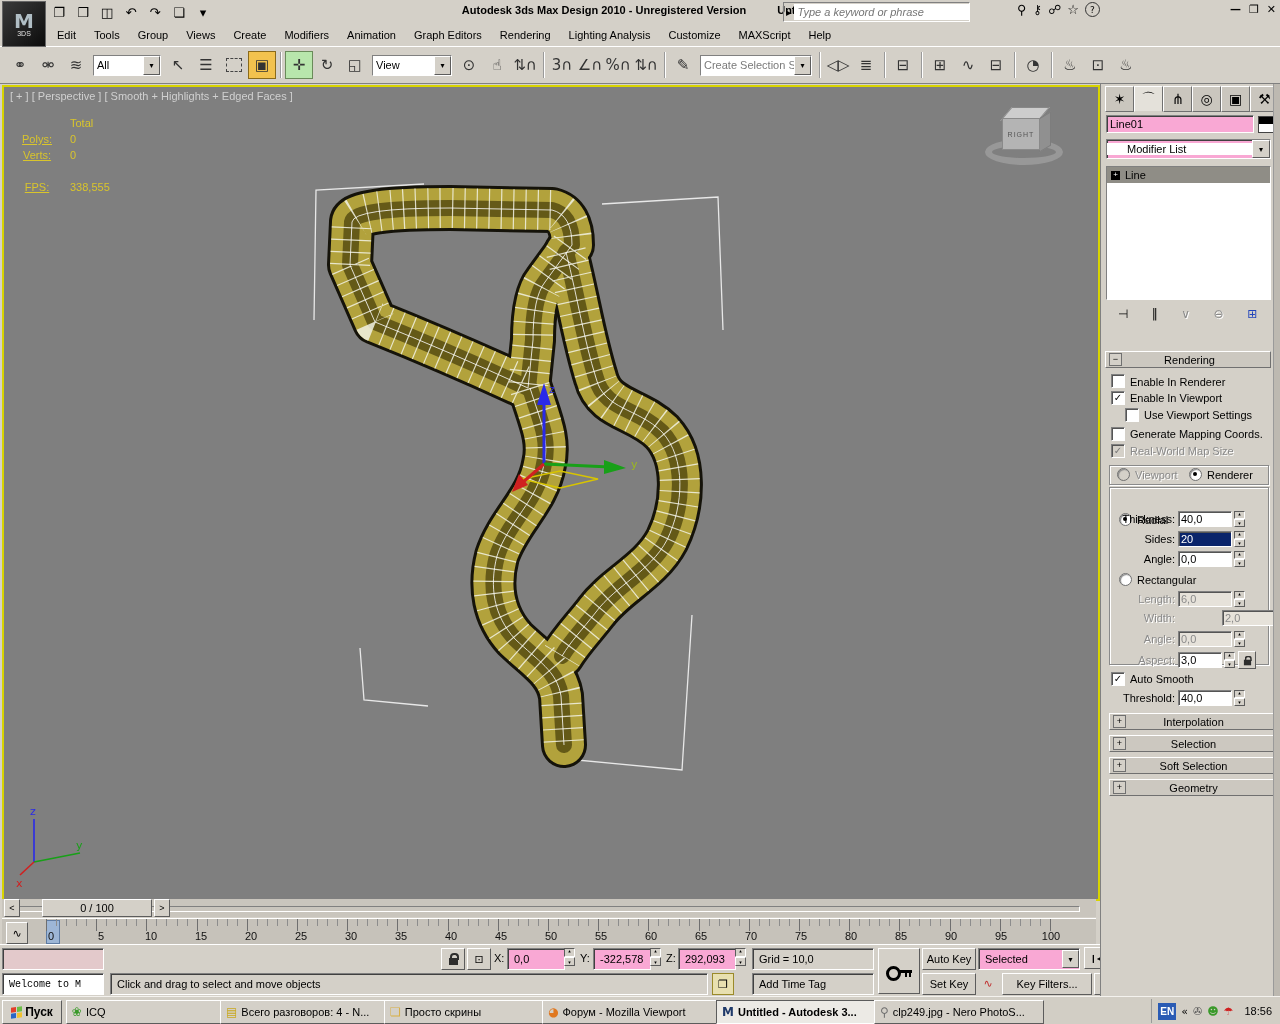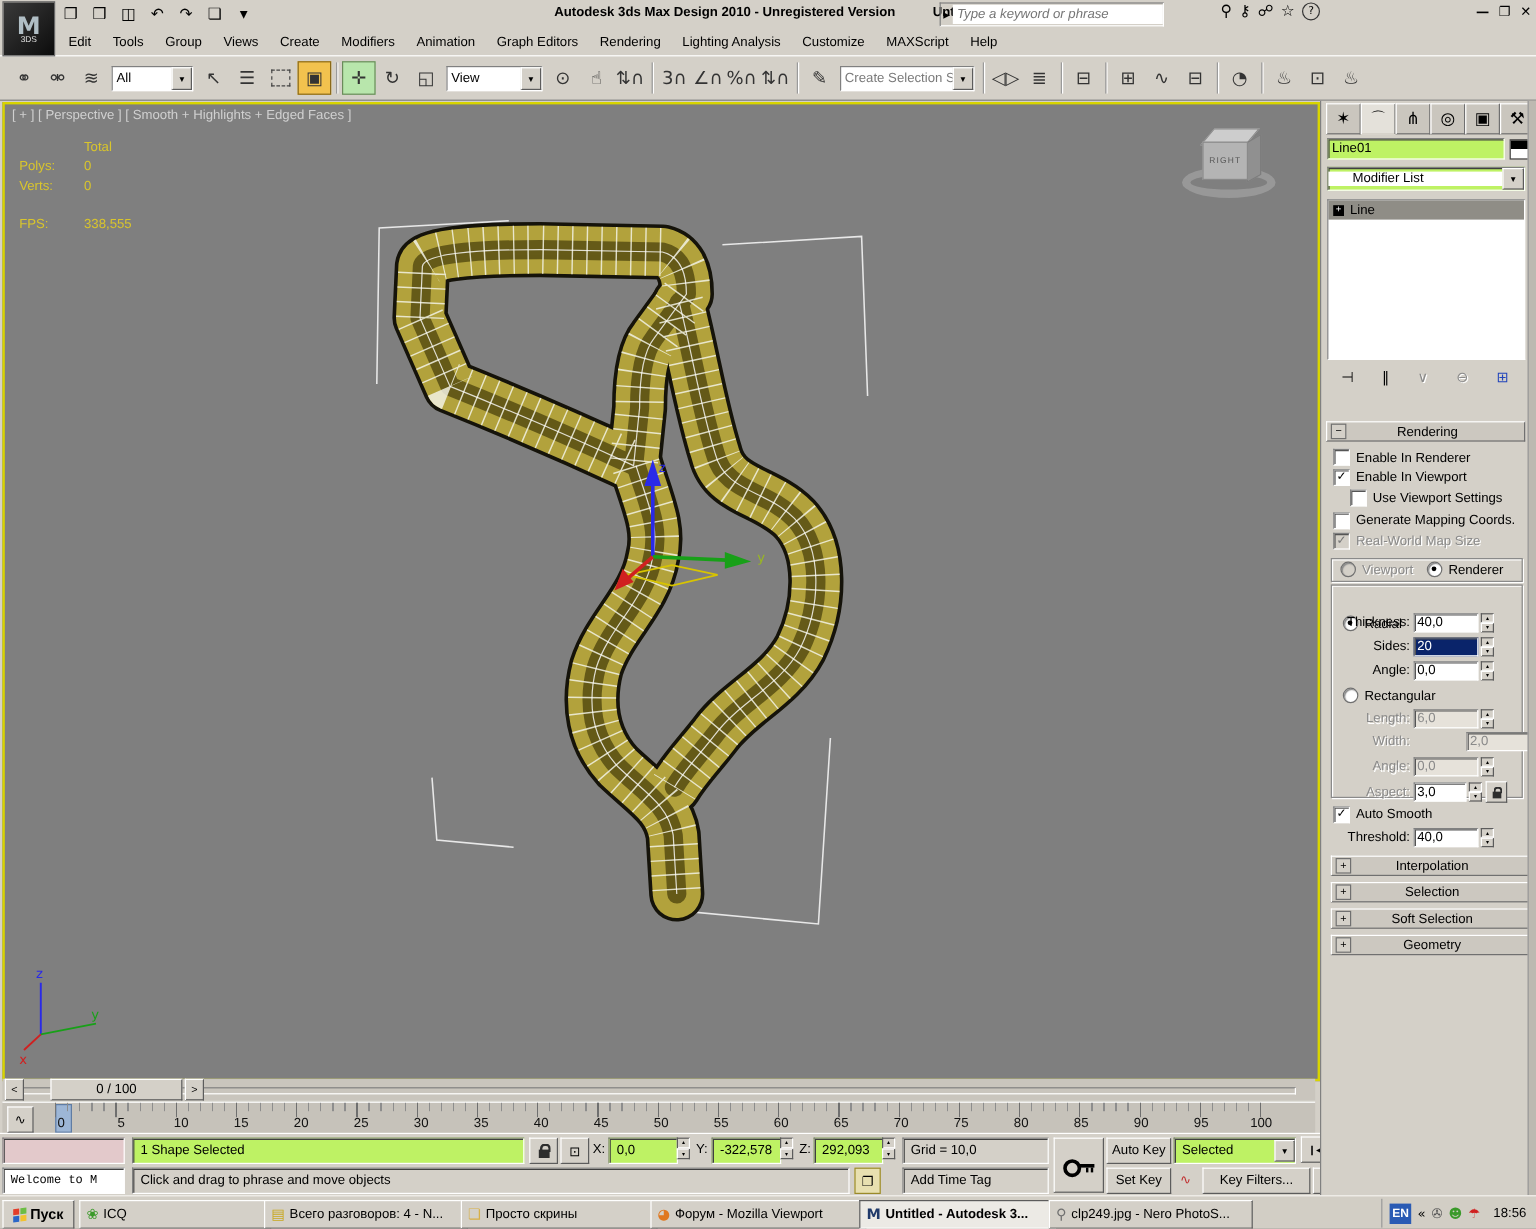--- a/index.html
+++ b/index.html
@@ -1,21 +1,21 @@
 <!DOCTYPE html>
 <html><head>
 <meta charset="utf-8">
 <style>
   html,body{margin:0;padding:0;background:#555;}
   #root{position:relative;width:1280px;height:1024px;background:#d4d0c8;overflow:hidden;
         font-family:"Liberation Sans",sans-serif;font-size:11px;color:#000;}
   .g{font-family:"DejaVu Sans",sans-serif;}
   .raised{border:1px solid;border-color:#fff #5c5c5c #5c5c5c #fff;background:#d4d0c8;}
   .sunken{border:1px solid;border-color:#808080 #fff #fff #808080;}
-  .field{background:#bef264;border:1px solid;border-color:#808080 #fff #fff #808080;
+  .field{background:#f9a8d4;border:1px solid;border-color:#808080 #fff #fff #808080;
          box-shadow:inset 1px 1px 0 #404040;}
   .abs{position:absolute;}
   .btn{display:flex;align-items:center;justify-content:center;cursor:default;}
 
   
   #titlebar{position:absolute;left:0;top:0;width:1280px;height:24px;}
   #logo{position:absolute;left:2px;top:1px;width:42px;height:44px;background:linear-gradient(135deg,#3a3a3a,#0c0c0c);
         border:1px solid #666;color:#cfd8dc;display:flex;flex-direction:column;align-items:center;justify-content:center;z-index:5;}
   #logo .m{font-size:20px;font-weight:bold;color:#b0bec5;line-height:18px;}
   #logo .s{font-size:7px;color:#e0e0e0;}
@@ -42,21 +42,21 @@
   .tcombo .val{flex:1;padding:0 3px;overflow:hidden;white-space:nowrap;}
   .tcombo .drop{width:15px;height:17px;font-size:8px;}
   .tsep{width:1px;height:26px;background:#9a9a9a;margin:0 4px;box-shadow:1px 0 0 #fff;}
 
   
   #viewport{position:absolute;left:2px;top:85px;width:1094px;height:812px;background:#7f7f7f;
             border:2px solid #d8d400;overflow:hidden;}
   #vplabel{position:absolute;left:6px;top:3px;color:#d0d0d0;font-size:11px;}
   #stats{position:absolute;left:12px;top:28px;color:#d9c52c;font-size:11px;line-height:16px;}
   #stats .row{display:flex;}
-  #stats .lbl{width:42px;text-align:left;}
+  #stats .lbl{width:42px;text-align:center;text-decoration:underline;}
   #stats .val{margin-left:12px;}
   #stats .fps{margin-top:16px;display:flex;}
   #viewcube{position:absolute;right:28px;top:18px;width:90px;height:70px;}
   #vc-ring{position:absolute;left:5px;top:34px;width:78px;height:26px;border-radius:50%;
            border:7px solid #9c9c9c;box-sizing:border-box;opacity:.85;}
   #vc-top{position:absolute;left:26px;top:2px;width:36px;height:12px;background:#cdcdcd;transform:skewX(-40deg);border:1px solid #888;}
   #vc-face{position:absolute;left:22px;top:13px;width:36px;height:30px;background:#b4b4b4;border:1px solid #8a8a8a;
            display:flex;align-items:center;justify-content:center;font-size:7px;color:#555;letter-spacing:1px;}
   #vc-side{position:absolute;left:59px;top:10px;width:10px;height:32px;background:#909090;transform:skewY(-30deg);border:1px solid #7d7d7d;}
 
@@ -452,23 +452,20 @@
         <span>85</span>
         <span>90</span>
         <span>95</span>
         <span>100</span>
       </div>
   </div>
 
   <div id="statusbar">
 
     <div class="srow field" style="left:2px;top:3px;width:100px;height:20px;background:#e3c9cb;"></div>
-    <div class="srow field" style="left:110px;top:3px;width:325px;">
-      <span class="stext">1 Shape Selected</span>
-    </div>
     <div class="srow btn raised" style="left:441px;top:3px;width:22px;">
         <span class="padlock"></span>
       </div>
     <div class="srow btn raised g" style="left:467px;top:3px;width:22px;">
         <span>⊡</span>
       </div>
     <span class="abs" style="left:494px;top:7px;">X:</span>
     <div class="srow field" style="left:507px;top:3px;width:56px;">
         <span class="stext">0,0</span>
       </div>
@@ -521,21 +518,21 @@
       <div class="btn g" style="width:15px;height:20px;">⚲</div>
       <div class="btn g" style="width:15px;height:20px;">⊞</div>
       <div class="btn g" style="width:15px;height:20px;color:#2a8a2a;">▣</div>
       <div class="btn g" style="width:15px;height:20px;color:#2a8a2a;">⊞</div>
     </div>
 
     <div class="srow field" style="left:2px;top:28px;width:100px;background:#fff;font-family:'Liberation Mono',monospace;font-size:10px;">
       <span class="stext">Welcome to M</span>
     </div>
     <div class="srow field" style="left:110px;top:28px;width:596px;background:#d4d0c8;">
-      <span class="stext">Click and drag to phrase and move objects</span>
+      <span class="stext">Click and drag to select and move objects</span>
     </div>
     <div class="srow btn g" style="left:712px;top:28px;width:20px;height:20px;border:1px solid #9a8a2a;background:#e8e0b0;">
         <span>❐</span>
       </div>
     <div class="srow field" style="left:752px;top:28px;width:120px;background:#d4d0c8;">
       <span class="stext">Add Time Tag</span>
     </div>
     <div class="srow btn raised" style="left:922px;top:28px;width:52px;">
         <span>Set Key</span>
       </div>

